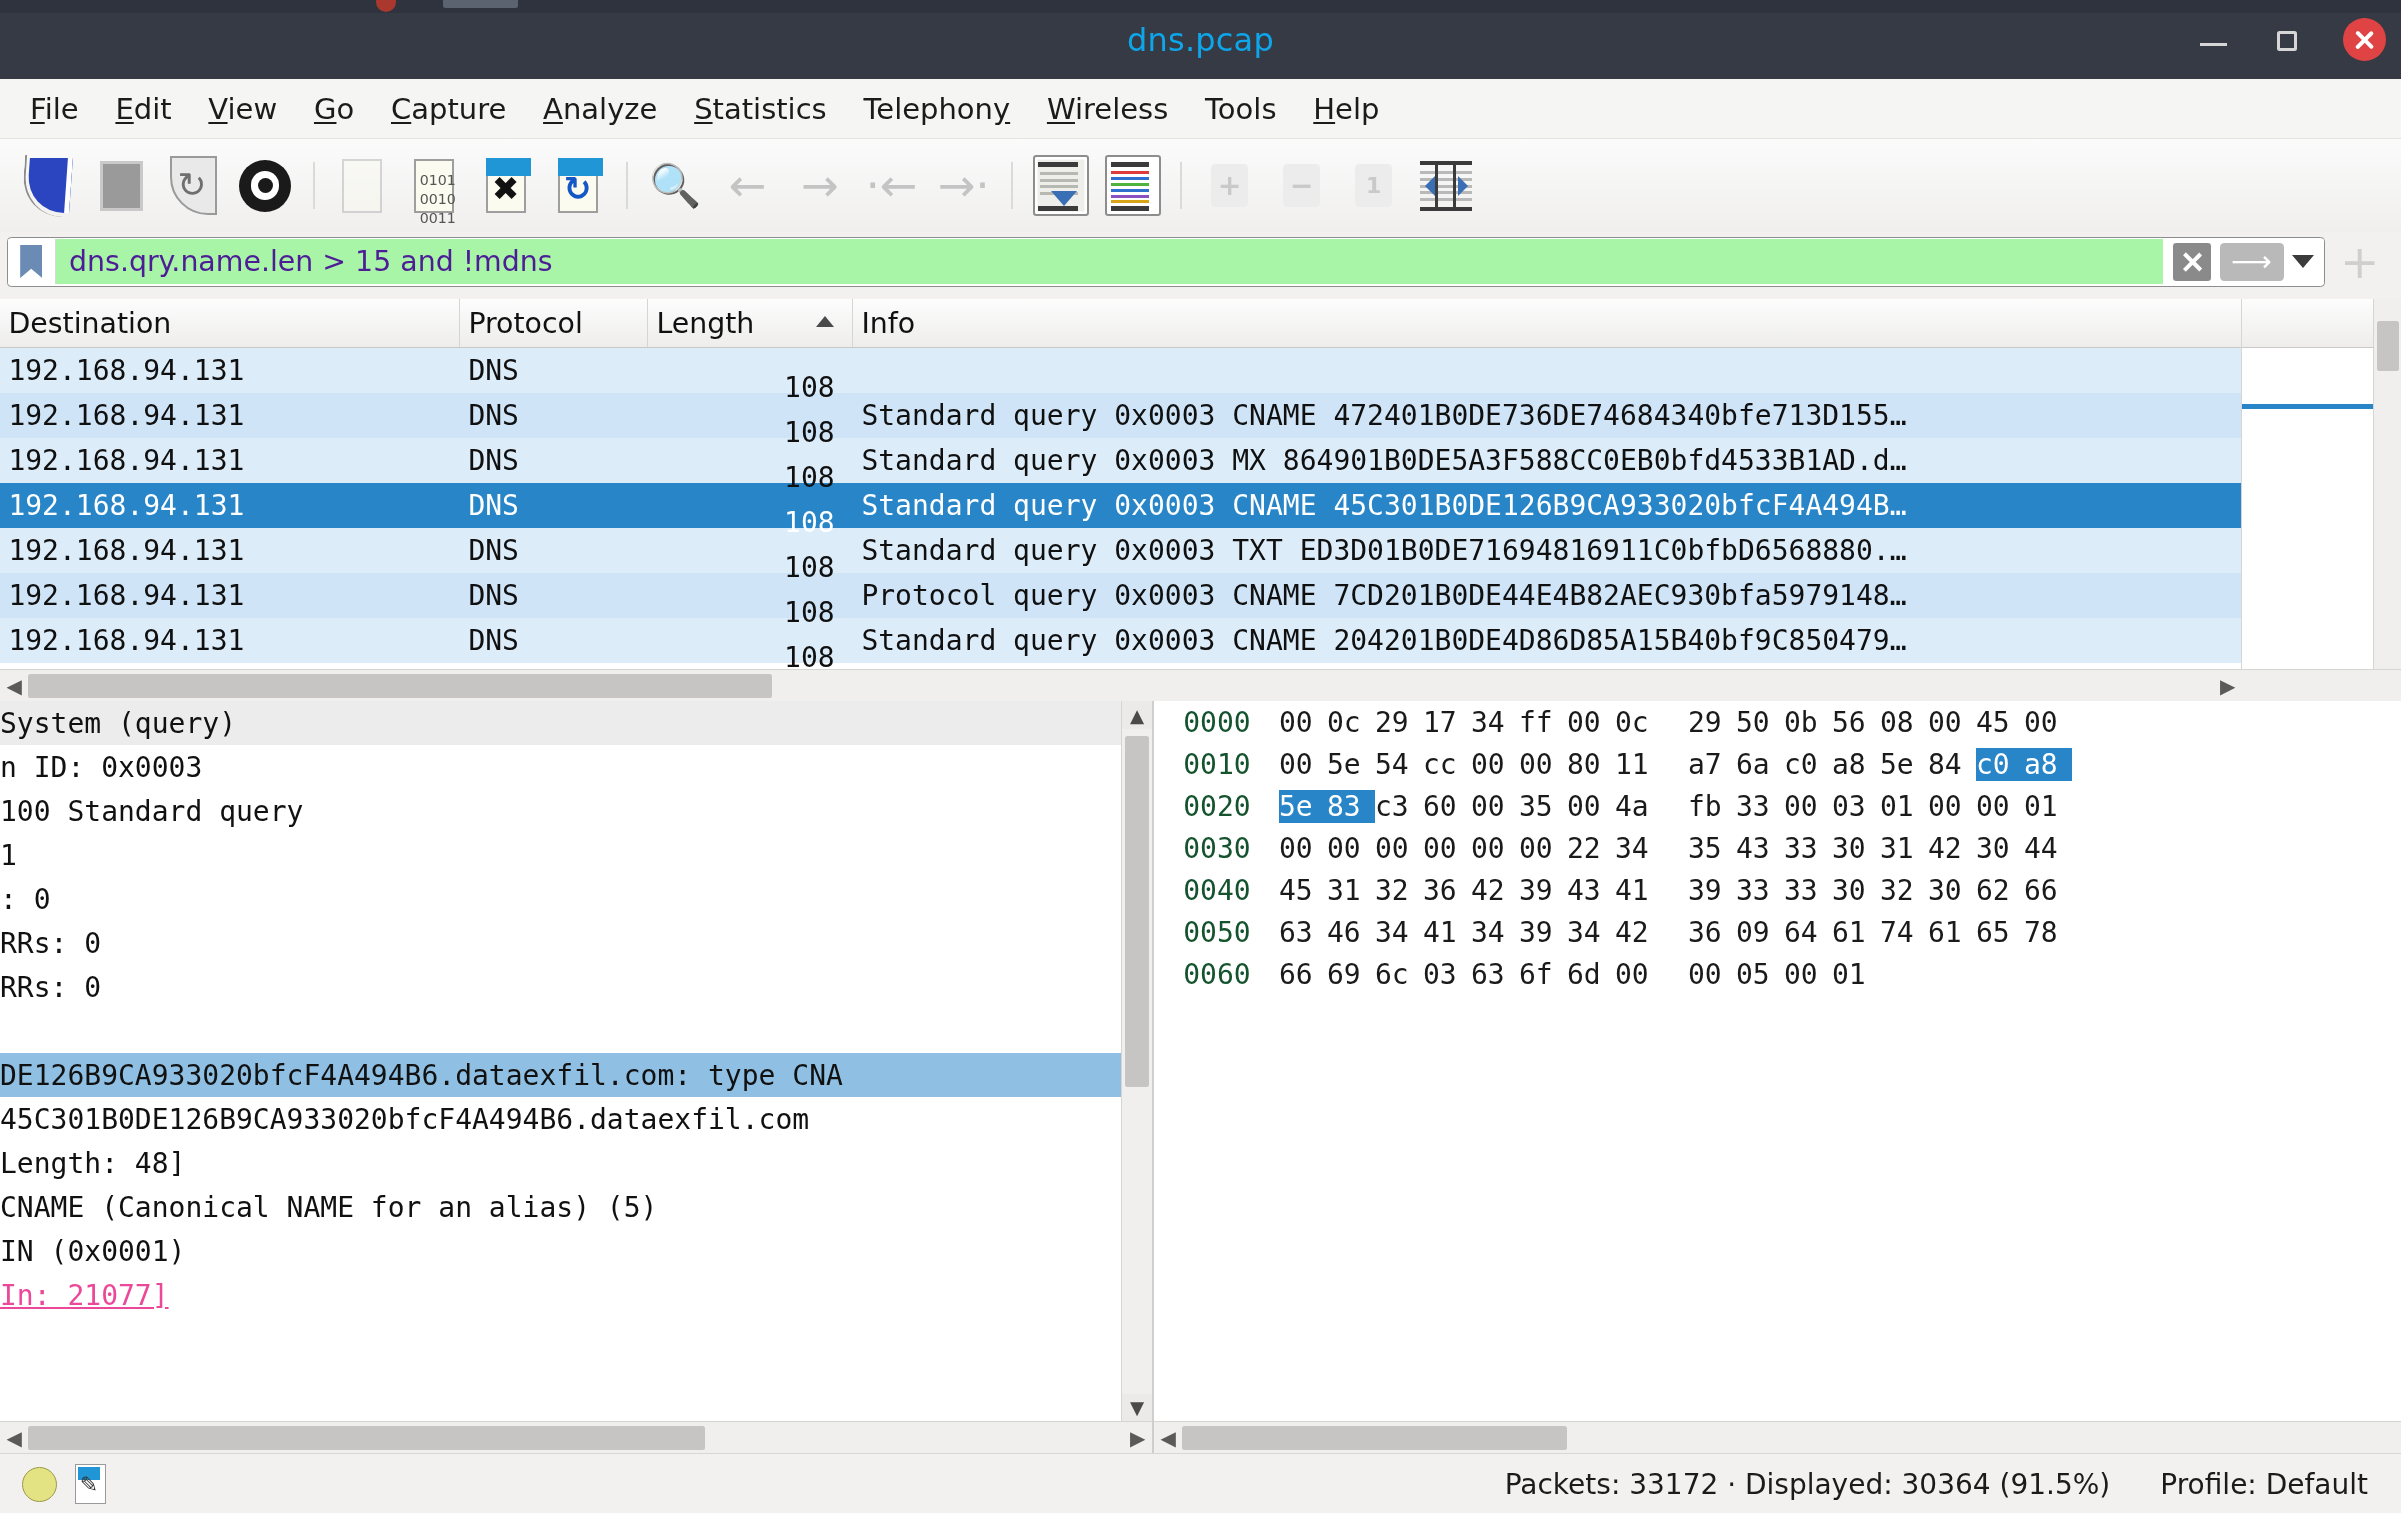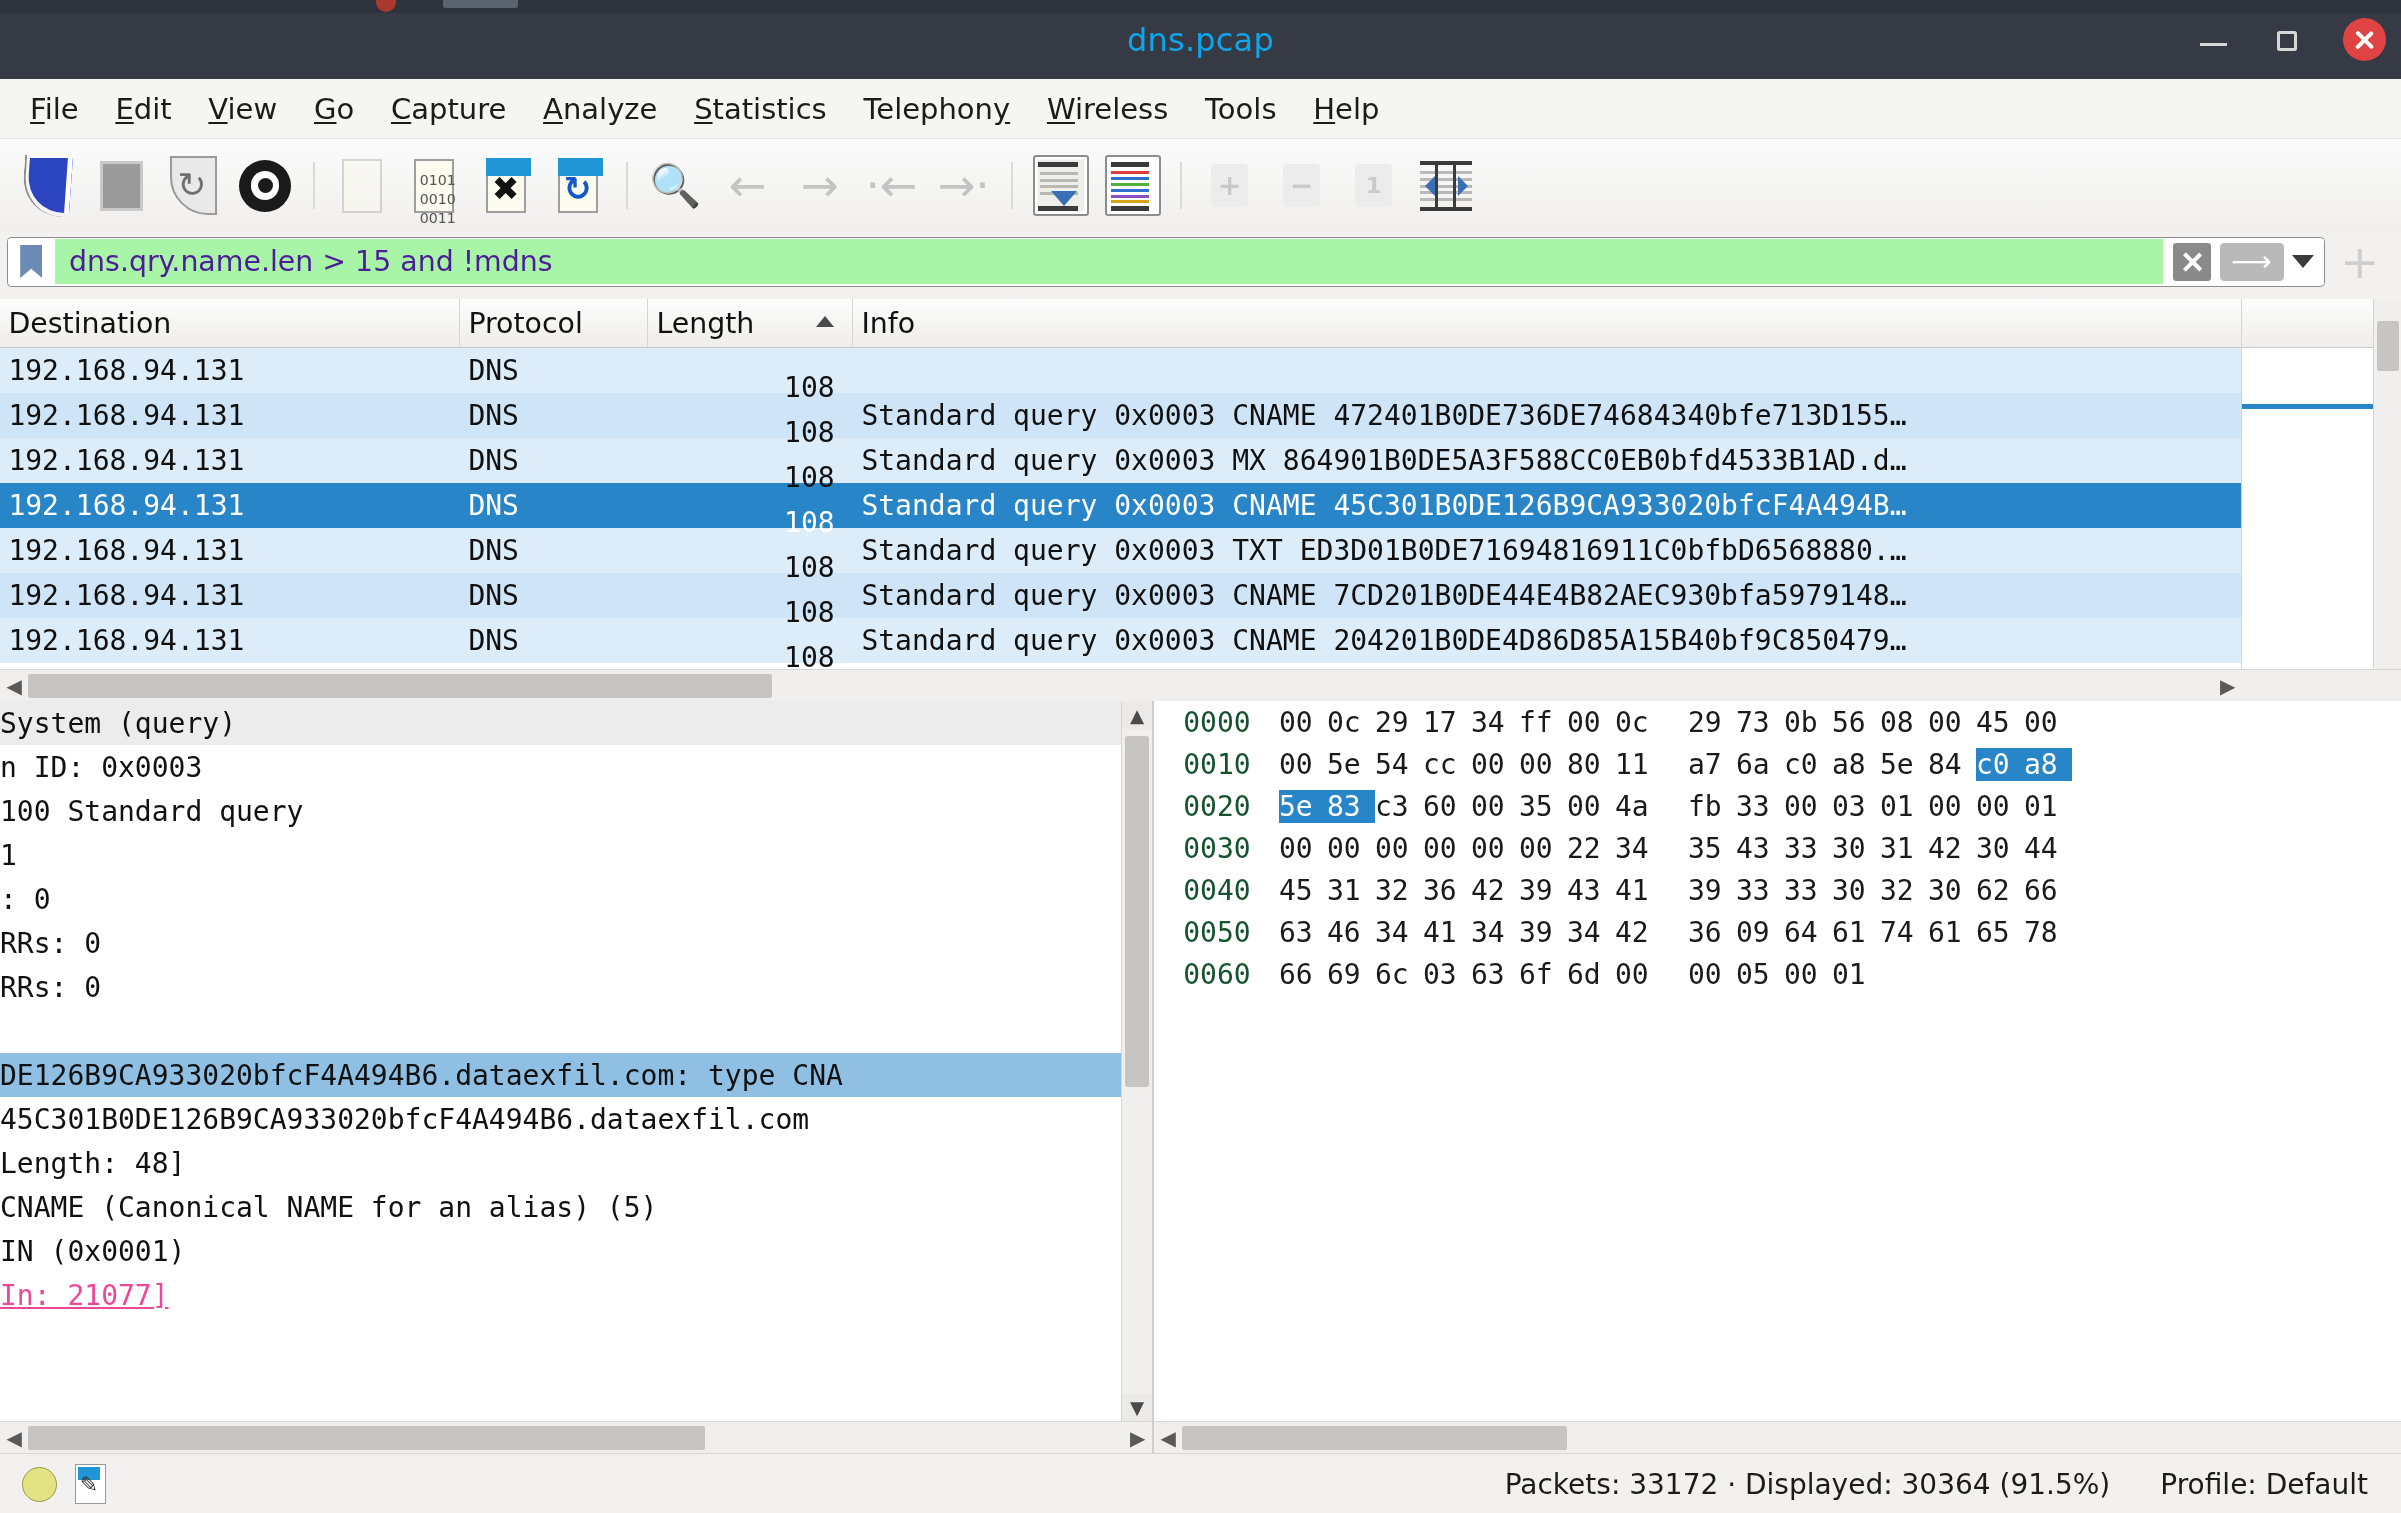--- a/index.html
+++ b/index.html
@@ -376,21 +376,21 @@
         <div class="pkt-row odd">
           <div class="cell c-dest">192.168.94.131</div>
           <div class="cell c-proto">DNS</div>
           <div class="cell c-len">108</div>
           <div class="cell c-info">Standard query 0x0003 TXT ED3D01B0DE71694816911C0bfbD6568880.…</div>
         </div>
         <div class="pkt-row even">
           <div class="cell c-dest">192.168.94.131</div>
           <div class="cell c-proto">DNS</div>
           <div class="cell c-len">108</div>
-          <div class="cell c-info">Standard query 0x0003 CNAME 7CD201B0DE44E4B82AEC930bfa5979148…</div>
+          <div class="cell c-info">Protocol query 0x0003 CNAME 7CD201B0DE44E4B82AEC930bfa5979148…</div>
         </div>
         <div class="pkt-row odd">
           <div class="cell c-dest">192.168.94.131</div>
           <div class="cell c-proto">DNS</div>
           <div class="cell c-len">108</div>
           <div class="cell c-info">Standard query 0x0003 CNAME 204201B0DE4D86D85A15B40bf9C850479…</div>
         </div>
       </div>
 
     <div class="pl-rightcol">
@@ -445,21 +445,21 @@
             <div class="hexbytes">
               <span class="byte">00</span>
               <span class="byte">0c</span>
               <span class="byte">29</span>
               <span class="byte">17</span>
               <span class="byte">34</span>
               <span class="byte">ff</span>
               <span class="byte">00</span>
               <span class="byte gapafter">0c</span>
               <span class="byte">29</span>
-              <span class="byte">73</span>
+              <span class="byte">50</span>
               <span class="byte">0b</span>
               <span class="byte">56</span>
               <span class="byte">08</span>
               <span class="byte">00</span>
               <span class="byte">45</span>
               <span class="byte">00</span>
             </div>
           </div>
           <div class="hexrow">
             <div class="hexoff">0010</div>

